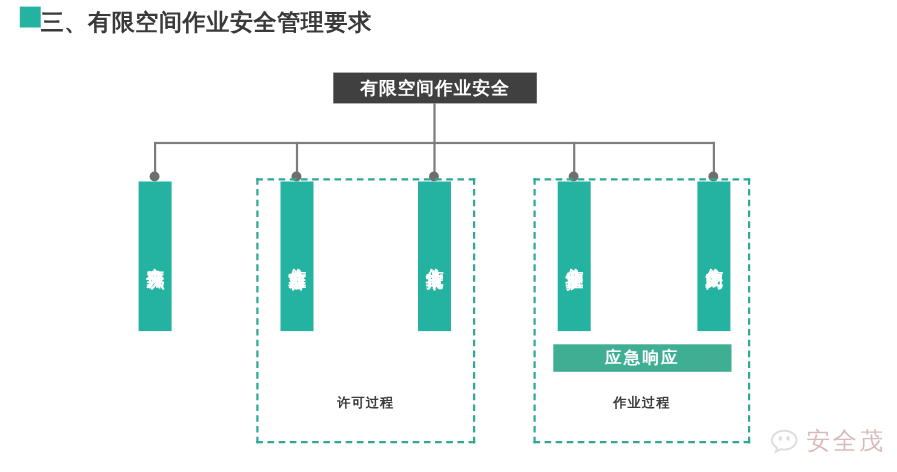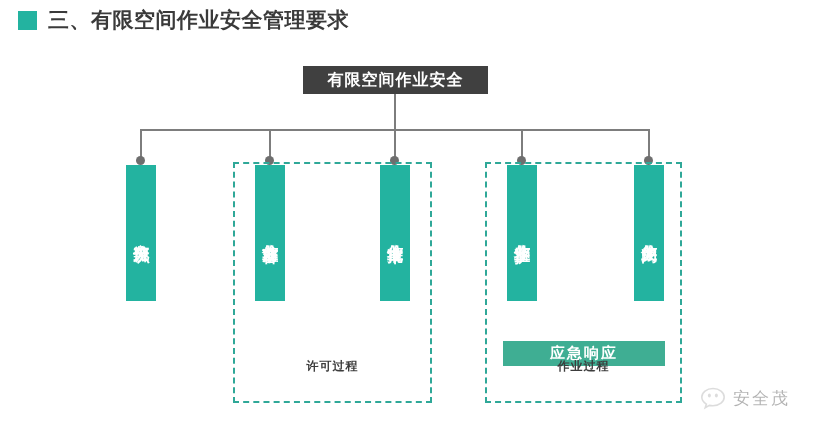--- a/index.html
+++ b/index.html
@@ -17,22 +17,21 @@
     background: #ffffff;
     overflow: hidden;
   }
 
   
   .heading {
     position: absolute;
     left: 18px;
     top: 6px;
     display: flex;
-    align-items: center;
-    gap: 11px;
+    align-items: flex-start;
   }
   .heading-marker {
     width: 19px;
     height: 19px;
     background: #23b3a0;
     flex: 0 0 auto;
   }
   .heading-text {
     font-size: 21px;
     font-weight: bold;
@@ -134,22 +133,22 @@
   .watermark {
     position: absolute;
     left: 700px;
     top: 386px;
     display: flex;
     align-items: center;
     gap: 7px;
     opacity: 0.30;
   }
   .watermark-text {
-    font-size: 17px;
-    color: #000000;
+    font-size: 22px;
+    color: #7f1d1d;
     letter-spacing: 2px;
     white-space: nowrap;
   }
 </style>
 </head>
 <body>
 
 <div id="canvas">
 
   <div class="heading">
@@ -193,21 +192,21 @@
   </div>
 
   <div class="vbox" style="left:507px; top:165px; width:30px; height:136px;">
     <span>作业监护</span>
   </div>
 
   <div class="vbox" style="left:634px; top:165px; width:30px; height:136px;">
     <span>作业关闭</span>
   </div>
 
-  <div class="bar-box" style="left:503px; top:313px; width:162px; height:25px;margin-top:28px;">
+  <div class="bar-box" style="left:503px; top:313px; width:162px; height:25px;">
     <span>应急响应</span>
   </div>
 
   <div class="group-caption" style="left:233px; top:358px; width:199px;">许可过程</div>
   <div class="group-caption" style="left:485px; top:358px; width:197px;">作业过程</div>
 
   <div class="watermark">
     <svg width="26" height="24" viewBox="0 0 26 24">
       <path d="M13 2.5 C6.6 2.5 1.8 6.4 1.8 11.1 C1.8 14 3.6 16.6 6.4 18.1 L5.2 21.8 L9.4 19.4 C10.5 19.6 11.7 19.7 13 19.7 C19.4 19.7 24.2 15.8 24.2 11.1 C24.2 6.4 19.4 2.5 13 2.5 Z" fill="none" stroke="#8e8e8e" stroke-width="1.6"></path>
       <ellipse cx="9.4" cy="9.6" rx="1.5" ry="2.0" fill="#8e8e8e"></ellipse>

